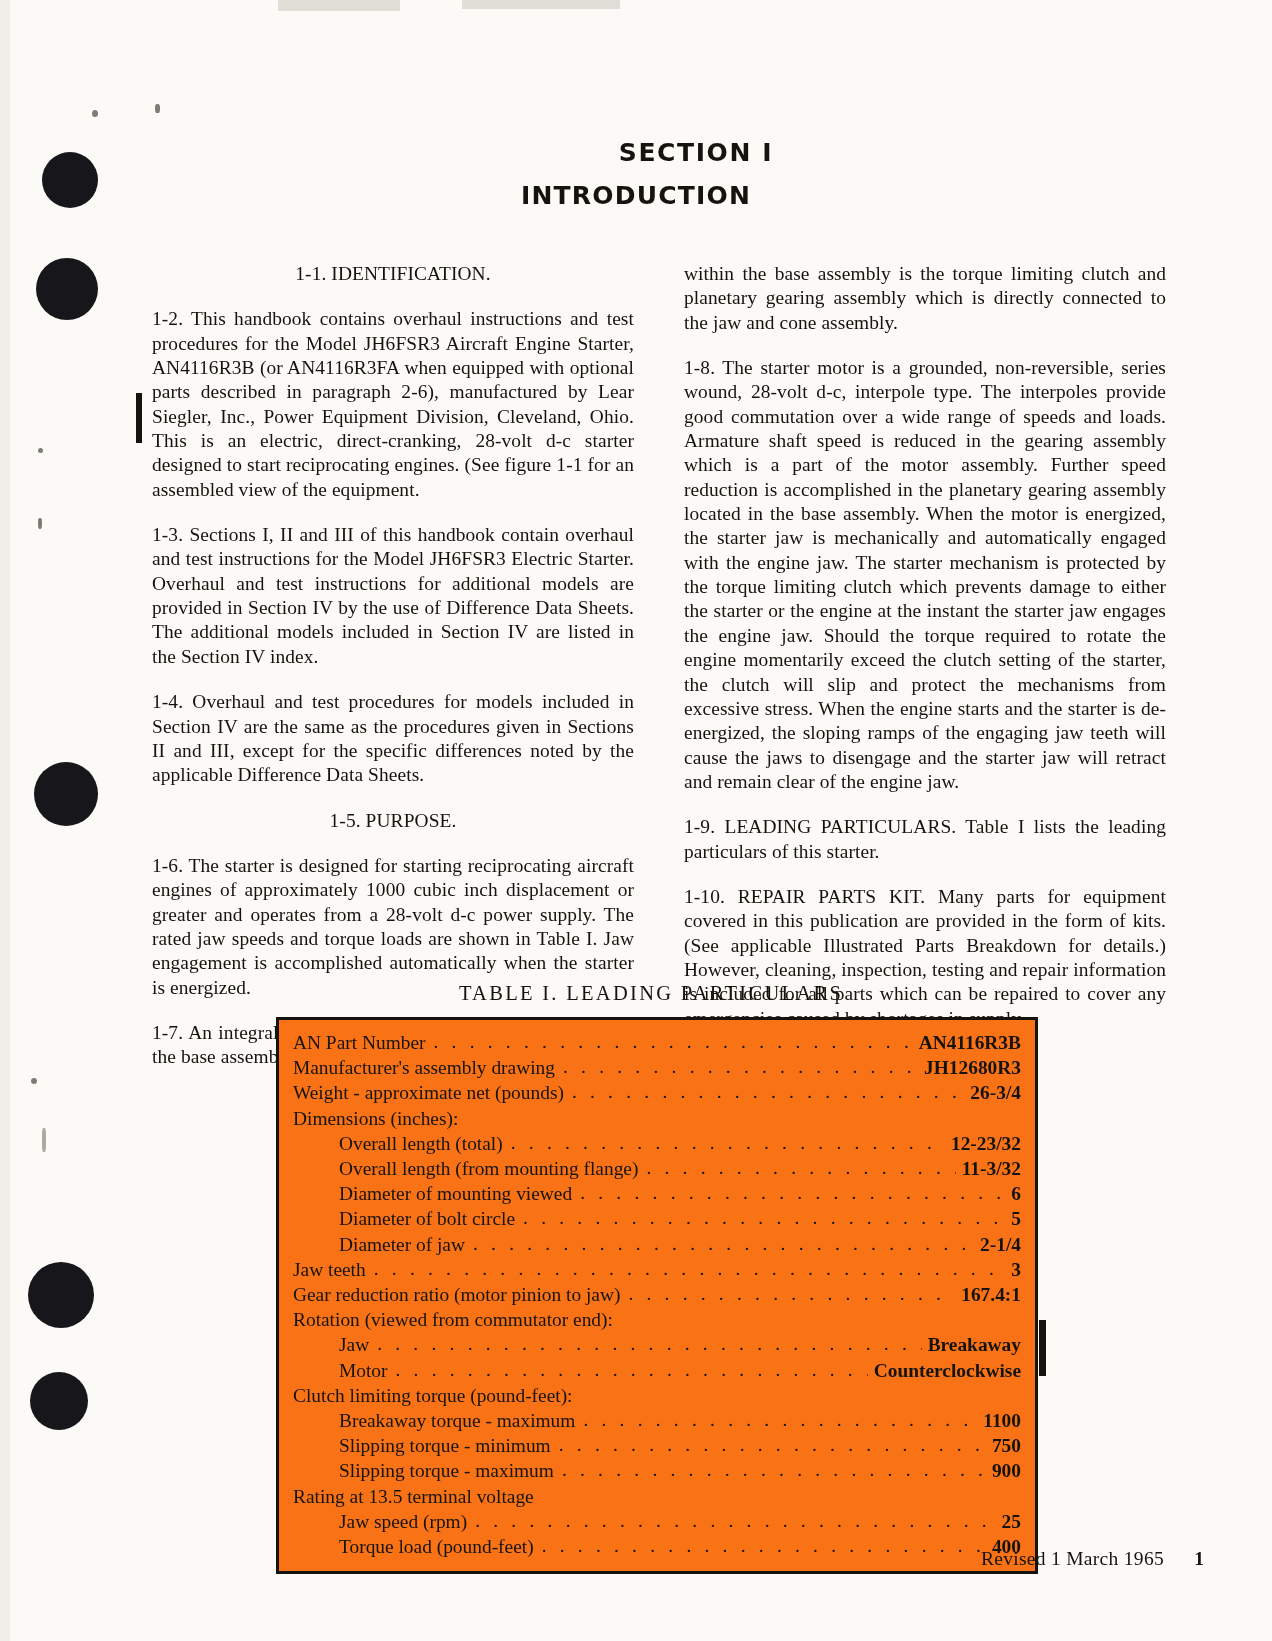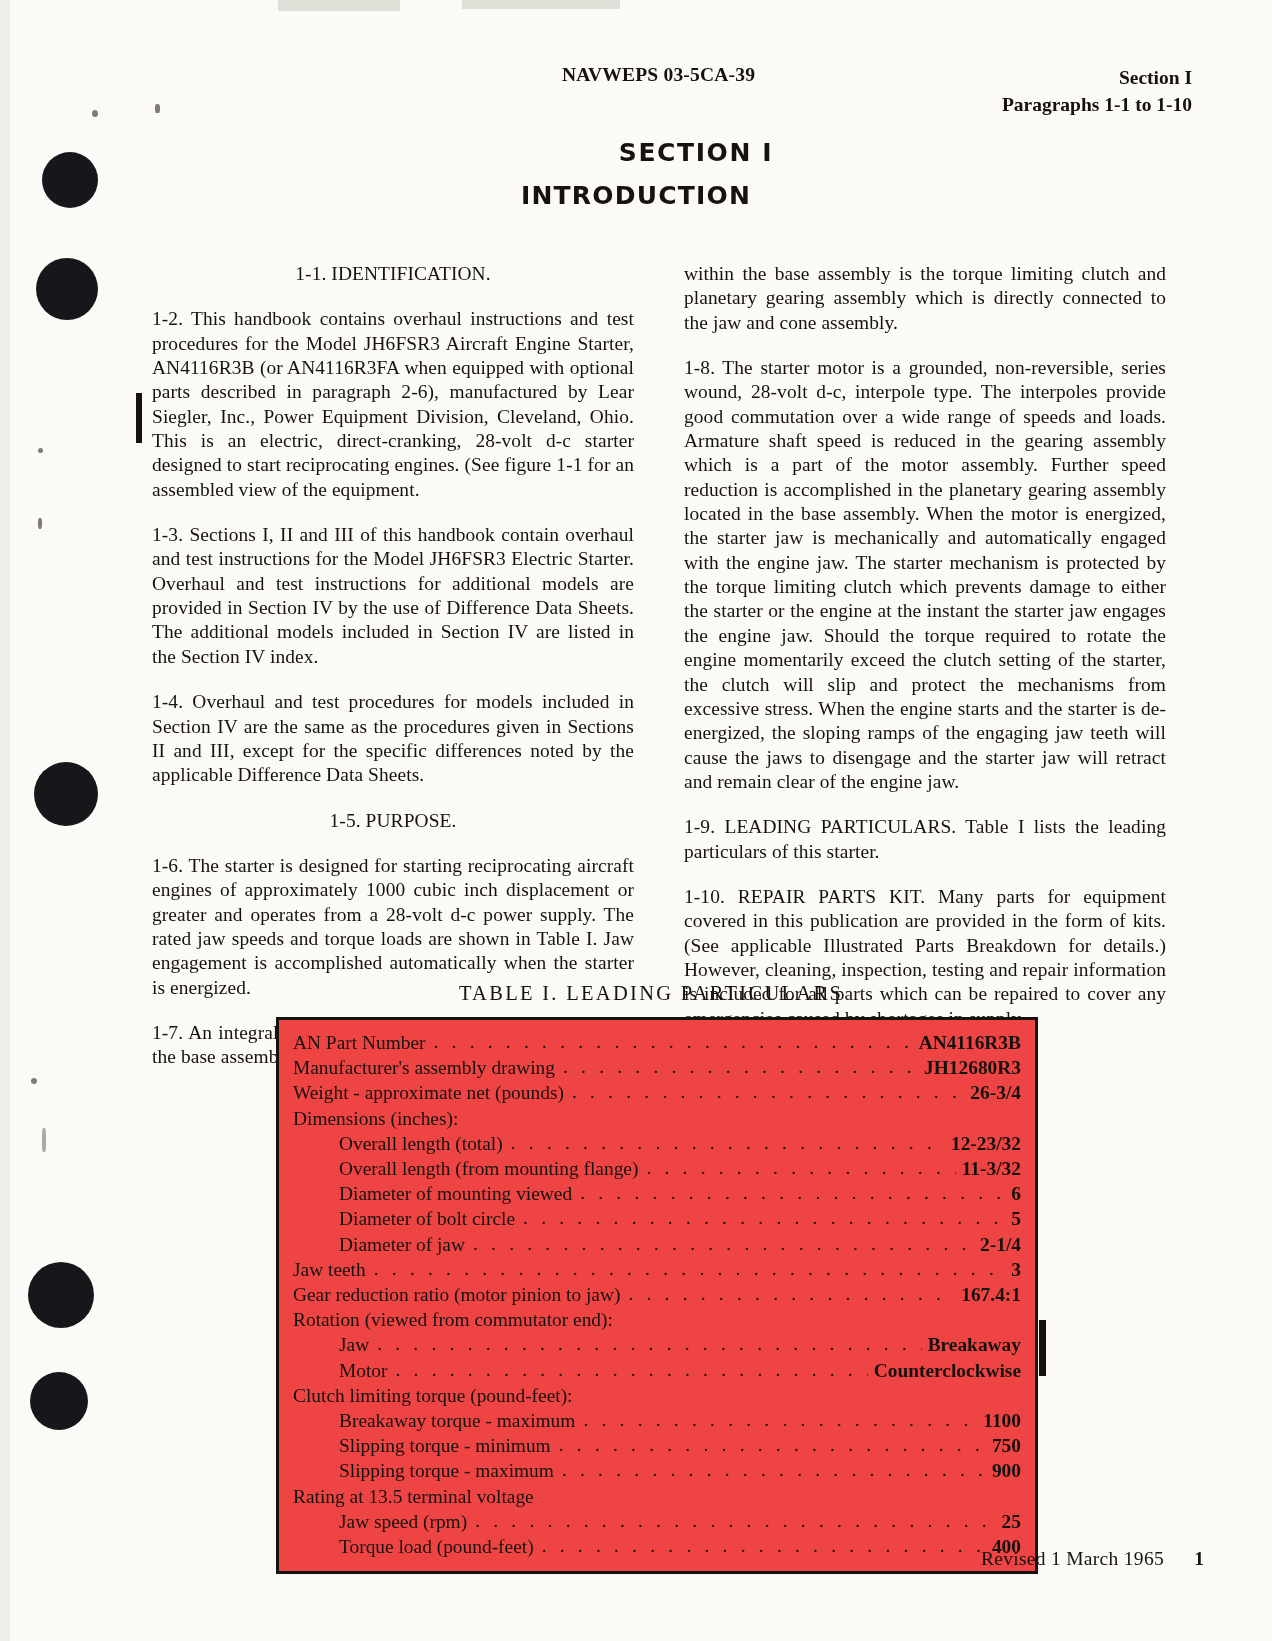--- a/index.html
+++ b/index.html
@@ -134,21 +134,21 @@
     margin-bottom: 12px;
   }
   .table-box {
     position: relative;
     margin: 0 auto;
     width: 762px;
     margin-left: 276px;
     border: 3px solid #16130f;
     padding: 10px 14px 12px 14px;
     box-sizing: border-box;
-    background: #ef4444;
+    background: #f97316;
   }
   .trow {
     display: flex;
     align-items: baseline;
     font-size: 19.4px;
     line-height: 25.2px;
     white-space: nowrap;
   }
   .trow .lbl { flex: 0 0 auto; }
   .trow .dots {
@@ -212,27 +212,20 @@
   <div class="hole" style="left:28px;top:1262px;width:66px;height:66px;"></div>
   <div class="hole" style="left:30px;top:1372px;width:58px;height:58px;"></div>
 
   <div class="speck" style="left:92px;top:110px;width:6px;height:7px;border-radius:50%;"></div>
   <div class="speck" style="left:155px;top:104px;width:5px;height:9px;border-radius:40%;"></div>
   <div class="speck" style="left:38px;top:448px;width:5px;height:5px;border-radius:50%;"></div>
   <div class="speck" style="left:38px;top:518px;width:4px;height:11px;border-radius:40%;"></div>
   <div class="speck" style="left:31px;top:1078px;width:6px;height:6px;border-radius:50%;"></div>
   <div class="speck" style="left:42px;top:1128px;width:4px;height:24px;border-radius:30%;opacity:.45;"></div>
 
-  <div class="runhead">
-    <div class="doc-no">NAVWEPS 03-5CA-39</div>
-    <div class="sect">
-      <div>Section I</div>
-      <div>Paragraphs 1-1 to 1-10</div>
-    </div>
-  </div>
 
   <div class="sect-title">
     <div class="l1">SECTION I</div>
     <div class="l2">INTRODUCTION</div>
   </div>
 
   <div class="cols">
 
     <div class="col col-left">
       <p class="para head">1-1.  IDENTIFICATION.</p>

